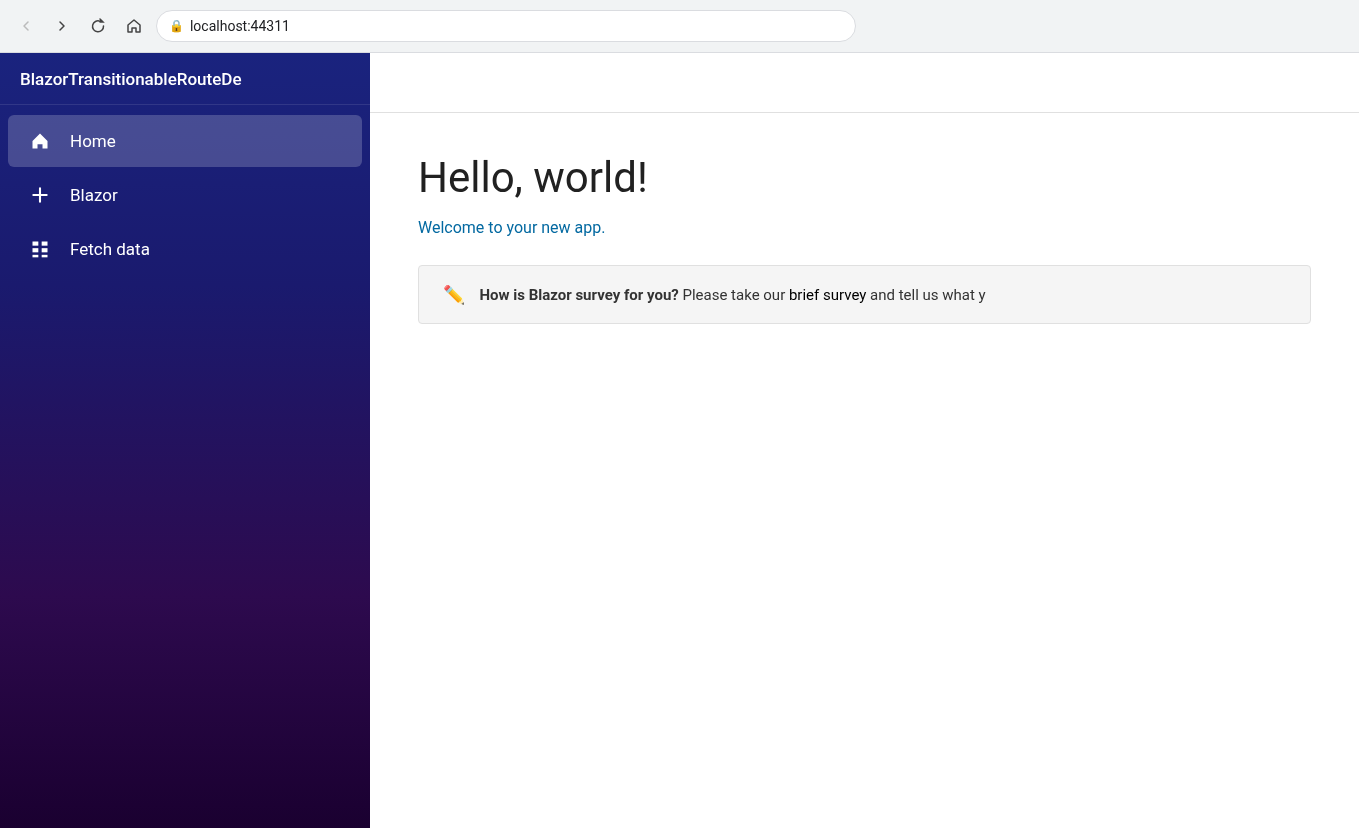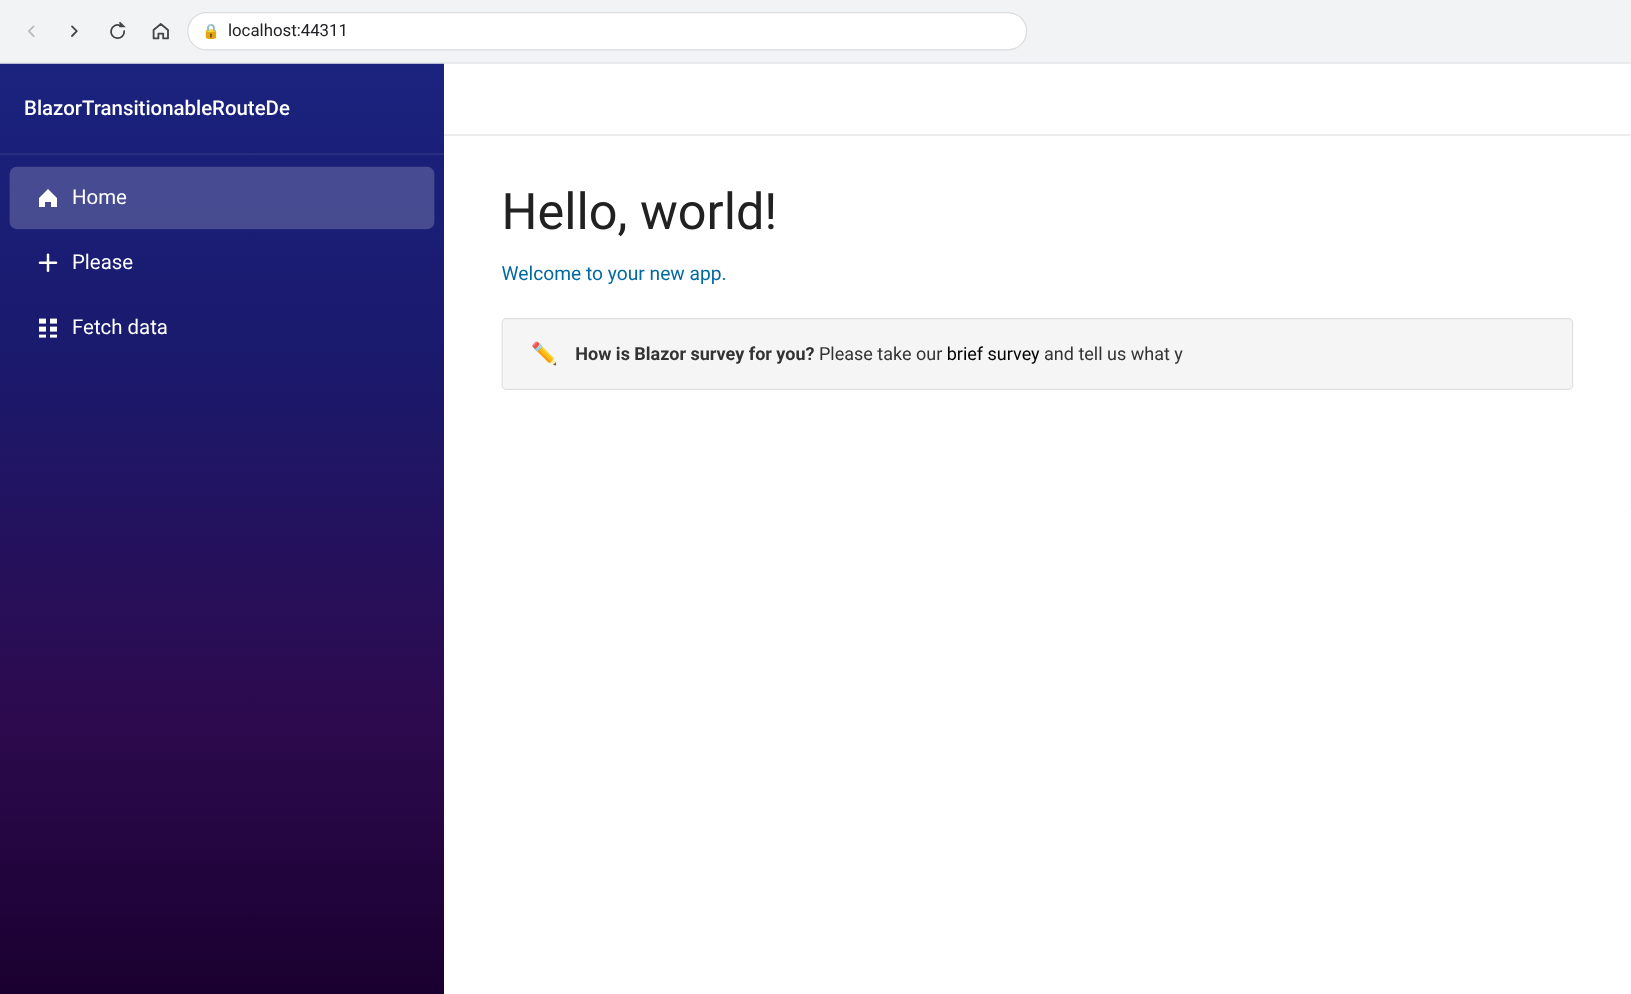--- a/index.html
+++ b/index.html
@@ -64,34 +64,34 @@
       flex-direction: column;
     }
     .sidebar-brand {
       padding: 24px 20px;
       color: white;
       font-size: 17px;
       font-weight: 500;
       border-bottom: 1px solid rgba(255,255,255,0.1);
       white-space: nowrap;
       overflow: hidden;
-      height: 76px;
+      height: 52px;
       display: flex;
       align-items: center;
     }
     .sidebar-nav {
       padding: 8px 0;
     }
     .sidebar-item {
       display: flex;
       align-items: center;
       padding: 14px 20px;
       color: white;
       cursor: pointer;
-      gap: 8px;
+      gap: 18px;
       font-size: 17px;
       border-radius: 6px;
       margin: 2px 8px;
       text-decoration: none;
     }
     .sidebar-item.active {
       background: rgba(255,255,255,0.2);
     }
     .sidebar-item-icon {
       width: 24px;
@@ -212,21 +212,21 @@
         </span>
         <span>Home</span>
       </a>
 
       <a class="sidebar-item">
         <span class="sidebar-item-icon plus-icon">
           <svg viewBox="0 0 24 24" xmlns="http://www.w3.org/2000/svg">
             <path d="M12 4v16M4 12h16" stroke="white" stroke-width="2.5" stroke-linecap="round"></path>
           </svg>
         </span>
-        <span>Please</span>
+        <span>Blazor</span>
       </a>
 
       <a class="sidebar-item">
         <span class="sidebar-item-icon grid-icon">
           <svg viewBox="0 0 24 24" xmlns="http://www.w3.org/2000/svg">
             <rect x="3" y="3" width="7" height="5" fill="white"></rect>
             <rect x="14" y="3" width="7" height="5" fill="white"></rect>
             <rect x="3" y="11" width="7" height="5" fill="white"></rect>
             <rect x="14" y="11" width="7" height="5" fill="white"></rect>
             <rect x="3" y="19" width="7" height="3" fill="white"></rect>

